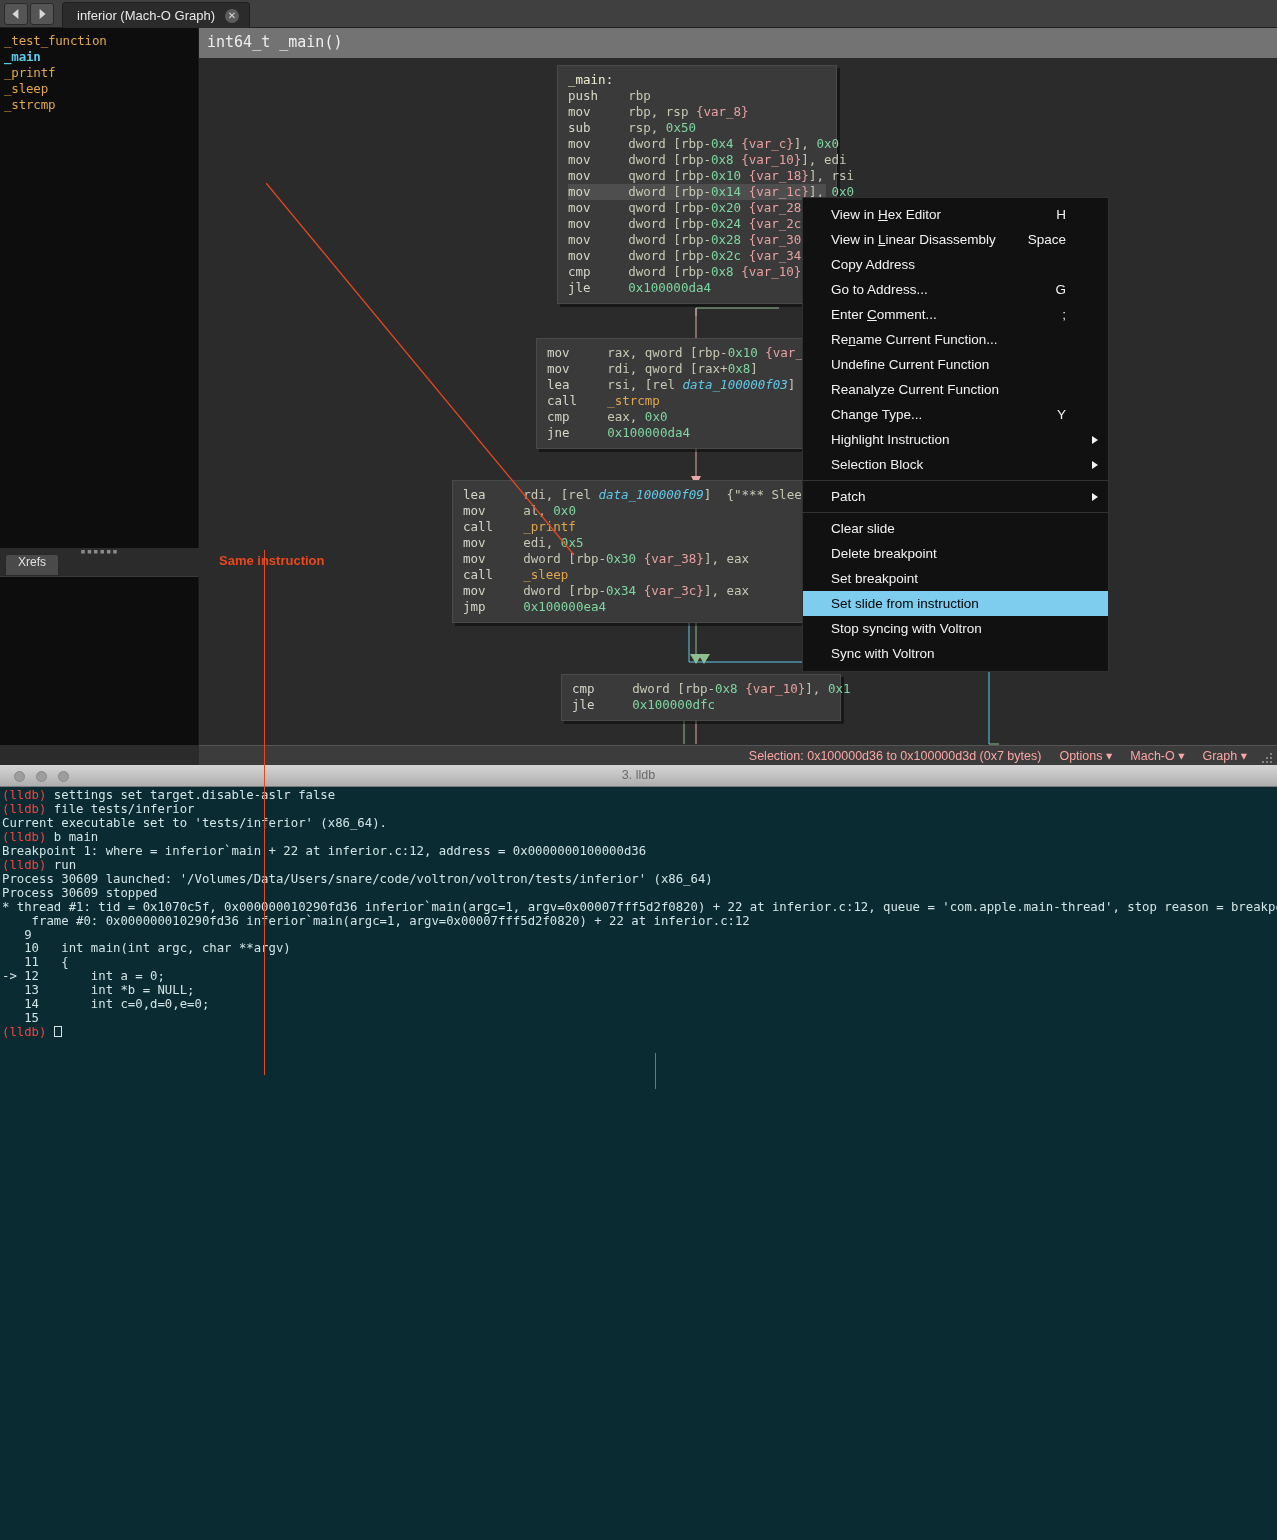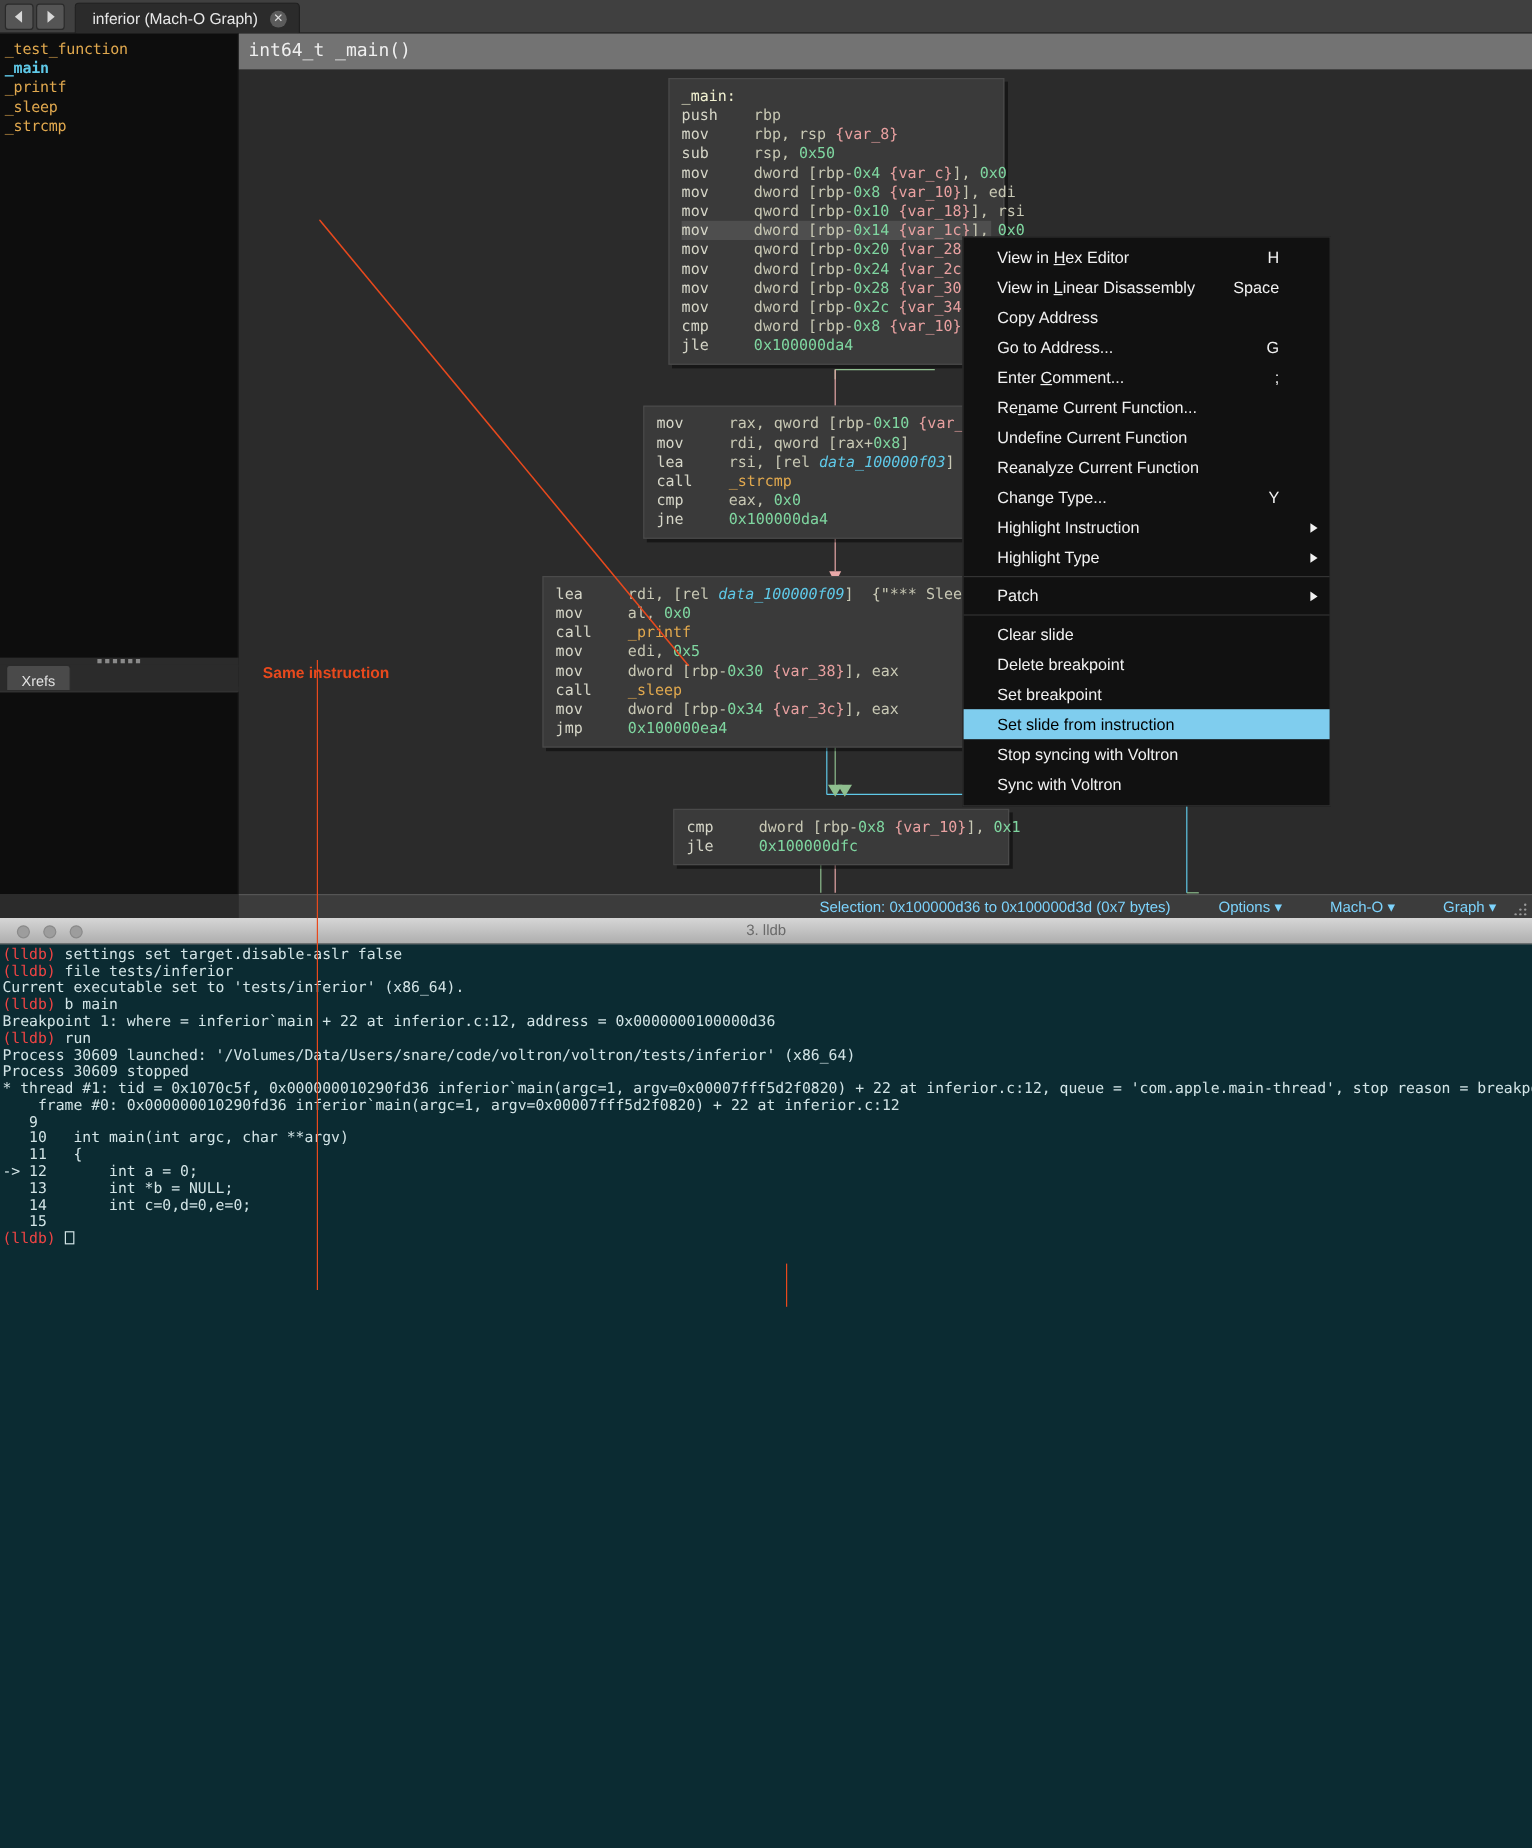--- a/index.html
+++ b/index.html
@@ -33,21 +33,21 @@
   .fn.norm { color:#e0a84e; }
   .fn.sel { color:#5fc9e8; font-weight:bold; }
 
   #splitdots { position:absolute; left:0; top:548px; width:199px; height:8px;
     background:#2b2b2b; text-align:center; color:#8a8a8a; font-size:9px;
     letter-spacing:1px; line-height:7px; }
   #xrefsbar { position:absolute; left:0; top:554px; width:199px; height:22px;
     background:#2b2b2b; }
   #xrefstab { position:absolute; left:5px; top:554px; height:21px; background:#4a4a4a;
     border:1px solid #2a2a2a; border-bottom:none; border-radius:3px 3px 0 0;
-    padding:0 12px; display:flex; align-items:flex-end; }
+    padding:0 12px; display:flex; align-items:flex-start; }
   #xrefstab span { color:#e2e2e2; font-size:12px; font-family:"Liberation Sans", sans-serif; }
   #xrefsbody { position:absolute; left:0; top:576px; width:199px; height:169px;
     background:#0d0d0d; border-top:1px solid #3a3a3a; border-right:1px solid #1a1a1a; }
 
   
   #gheader { position:absolute; left:199px; top:28px; width:1078px; height:30px;
     background:#737373; }
   #gheader .t { position:absolute; left:8px; top:5px; color:#efefef; font-size:15px;
     letter-spacing:0px; }
 
@@ -66,22 +66,22 @@
   .dat { color:#5fc9e8;font-style:italic; }          
   .lbl { color:#f0f0d0; }
 
   
   #sameinstr { position:absolute; left:219px; top:553px; color:#e8491d;
     font-size:13px; font-weight:bold; font-family:"Liberation Sans", sans-serif; }
 
   
   #gstatus { position:absolute; left:199px; top:745px; width:1078px; height:20px;
     background:#3c3c3c; border-top:1px solid #555; display:flex; align-items:center;
-    justify-content:flex-end; gap:40px; padding-right:30px;
-    font-family:"Liberation Sans", sans-serif; font-size:12.5px; color:#7dd3fc; }
+    justify-content:flex-end; gap:18px; padding-right:30px;
+    font-family:"Liberation Sans", sans-serif; font-size:12.5px; color:#fca5a5; }
   #gstatus .cr { position:absolute; right:4px; bottom:2px; width:12px; height:12px; }
 
   
   #ctxmenu { position:absolute; left:802px; top:197px; width:307px;
     background:#111111; border:1px solid #303030; padding:4px 0 5px 0; z-index:50; }
   .mi { height:25px; display:flex; align-items:center; padding:0 12px 0 28px;
     color:#f2f2f2; font-size:13.5px; font-family:"Liberation Sans", sans-serif;
     position:relative; }
   .mi.sel { background:#7fcdee; color:#000; }
   .mi .key { position:absolute; right:42px; color:#f2f2f2; font-size:13.5px; }
@@ -276,21 +276,21 @@
       </div>
       <div class="mi">
         <span>Change Type...</span>
         <span class="key">Y</span>
       </div>
       <div class="mi">
         <span>Highlight Instruction</span>
         <span class="sub"></span>
       </div>
       <div class="mi">
-        <span>Highlight Type</span>
+        <span>Selection Block</span>
         <span class="sub"></span>
       </div>
       <div class="msep"></div>
       <div class="mi">
         <span>Patch</span>
         <span class="sub"></span>
       </div>
       <div class="msep"></div>
       <div class="mi">
         <span>Clear slide</span>

